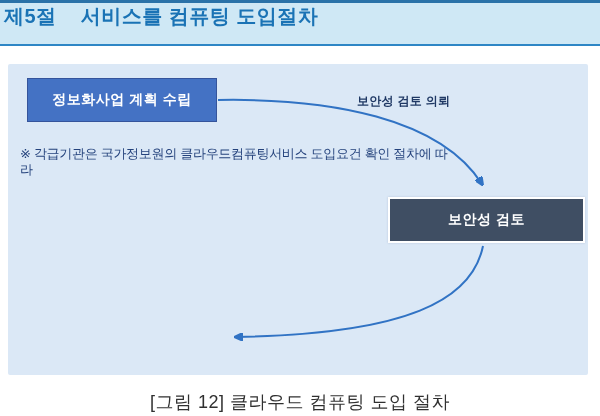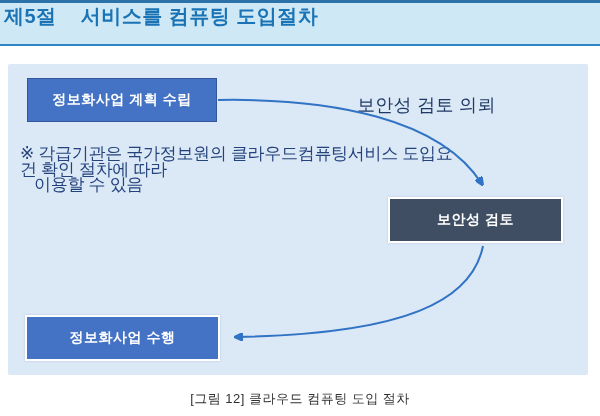--- a/index.html
+++ b/index.html
@@ -30,83 +30,79 @@
     position:absolute;display:flex;align-items:center;justify-content:center;
     color:#ffffff;font-weight:bold;font-size:14px;letter-spacing:0.5px;
     box-sizing:border-box;
   }
   .box-plan{
     left:19px;top:14px;width:190px;height:44px;
     background:var(--box-blue,#4472c4);
     border:1px solid var(--box-blue-border,#35549b);
   }
   .box-review{
-    left:380px;top:133px;width:175px;height:46px;
+    left:380px;top:133px;width:197px;height:46px;
     background:var(--box-dark,#3f4e63);
     border:2px solid var(--box-border-white,#ffffff);
     box-shadow:0 0 2px rgba(120,140,170,0.35);
   }
   .box-exec{
     left:17px;top:251px;width:195px;height:46px;
     background:var(--box-blue,#4472c4);
     border:2px solid var(--box-border-white,#ffffff);
     box-shadow:0 0 2px rgba(120,140,170,0.35);
   }
   .note{
     position:absolute;left:12px;top:82px;width:440px;
     color:var(--note-text,#24427c);
-    font-size:17px;line-height:15.5px;letter-spacing:-0.3px;
+    font-size:13px;line-height:15.5px;letter-spacing:-0.3px;
   }
   .note .indent{padding-left:14px;}
   .arrow-label{
     position:absolute;color:var(--label-text,#1f3864);
-    font-weight:normal;font-size:18px;letter-spacing:0.3px;white-space:nowrap;
+    font-weight:bold;font-size:12px;letter-spacing:0.3px;white-space:nowrap;
   }
   .label-request{left:349px;top:29px;}
   .label-notify{left:364px;top:261px;}
   
   .arrows{
     position:absolute;left:0;top:0;width:600px;height:416px;
     pointer-events:none;
   }
   .arrows path{stroke:var(--arrow,#3173c4);stroke-width:2;fill:none;}
   
   .caption{
     position:absolute;left:0;top:390px;width:600px;text-align:center;
-    color:var(--caption-text,#303030);font-size:13px;letter-spacing:0.5px;
+    color:var(--caption-text,#303030);font-size:18px;letter-spacing:0.5px;
   }
 </style>
 </head>
 <body>
 
 <div class="page">
 
   <header class="title-bar">
     <span class="sec">제5절</span>
     <span class="ttl">서비스를 컴퓨팅 도입절차</span>
   </header>
 
   <div class="panel">
 
     <div class="box box-plan">
       <span>정보화사업 계획 수립</span>
     </div>
 
     <div class="note">
       <div class="note-line">※ 각급기관은 국가정보원의 클라우드컴퓨팅서비스 도입요건 확인 절차에 따라</div>
-      <div class="note-line indent">이용할 수 있음</div>
     </div>
 
     <div class="box box-review">
       <span>보안성 검토</span>
     </div>
 
-    <div class="box box-exec">
-      <span>정보화사업 수행</span>
-    </div>
 
     <div class="arrow-label label-request">보안성 검토 의뢰</div>
   </div>
 
   <svg class="arrows" viewBox="0 0 600 416" xmlns="http://www.w3.org/2000/svg">
     <defs>
       <marker id="ah" markerWidth="9" markerHeight="8" refX="7" refY="4" orient="auto" markerUnits="userSpaceOnUse">
         <path d="M0,0 L9,4 L0,8 Z" stroke="none" style="fill:var(--arrow,#3173c4)"></path>
       </marker>
     </defs>

